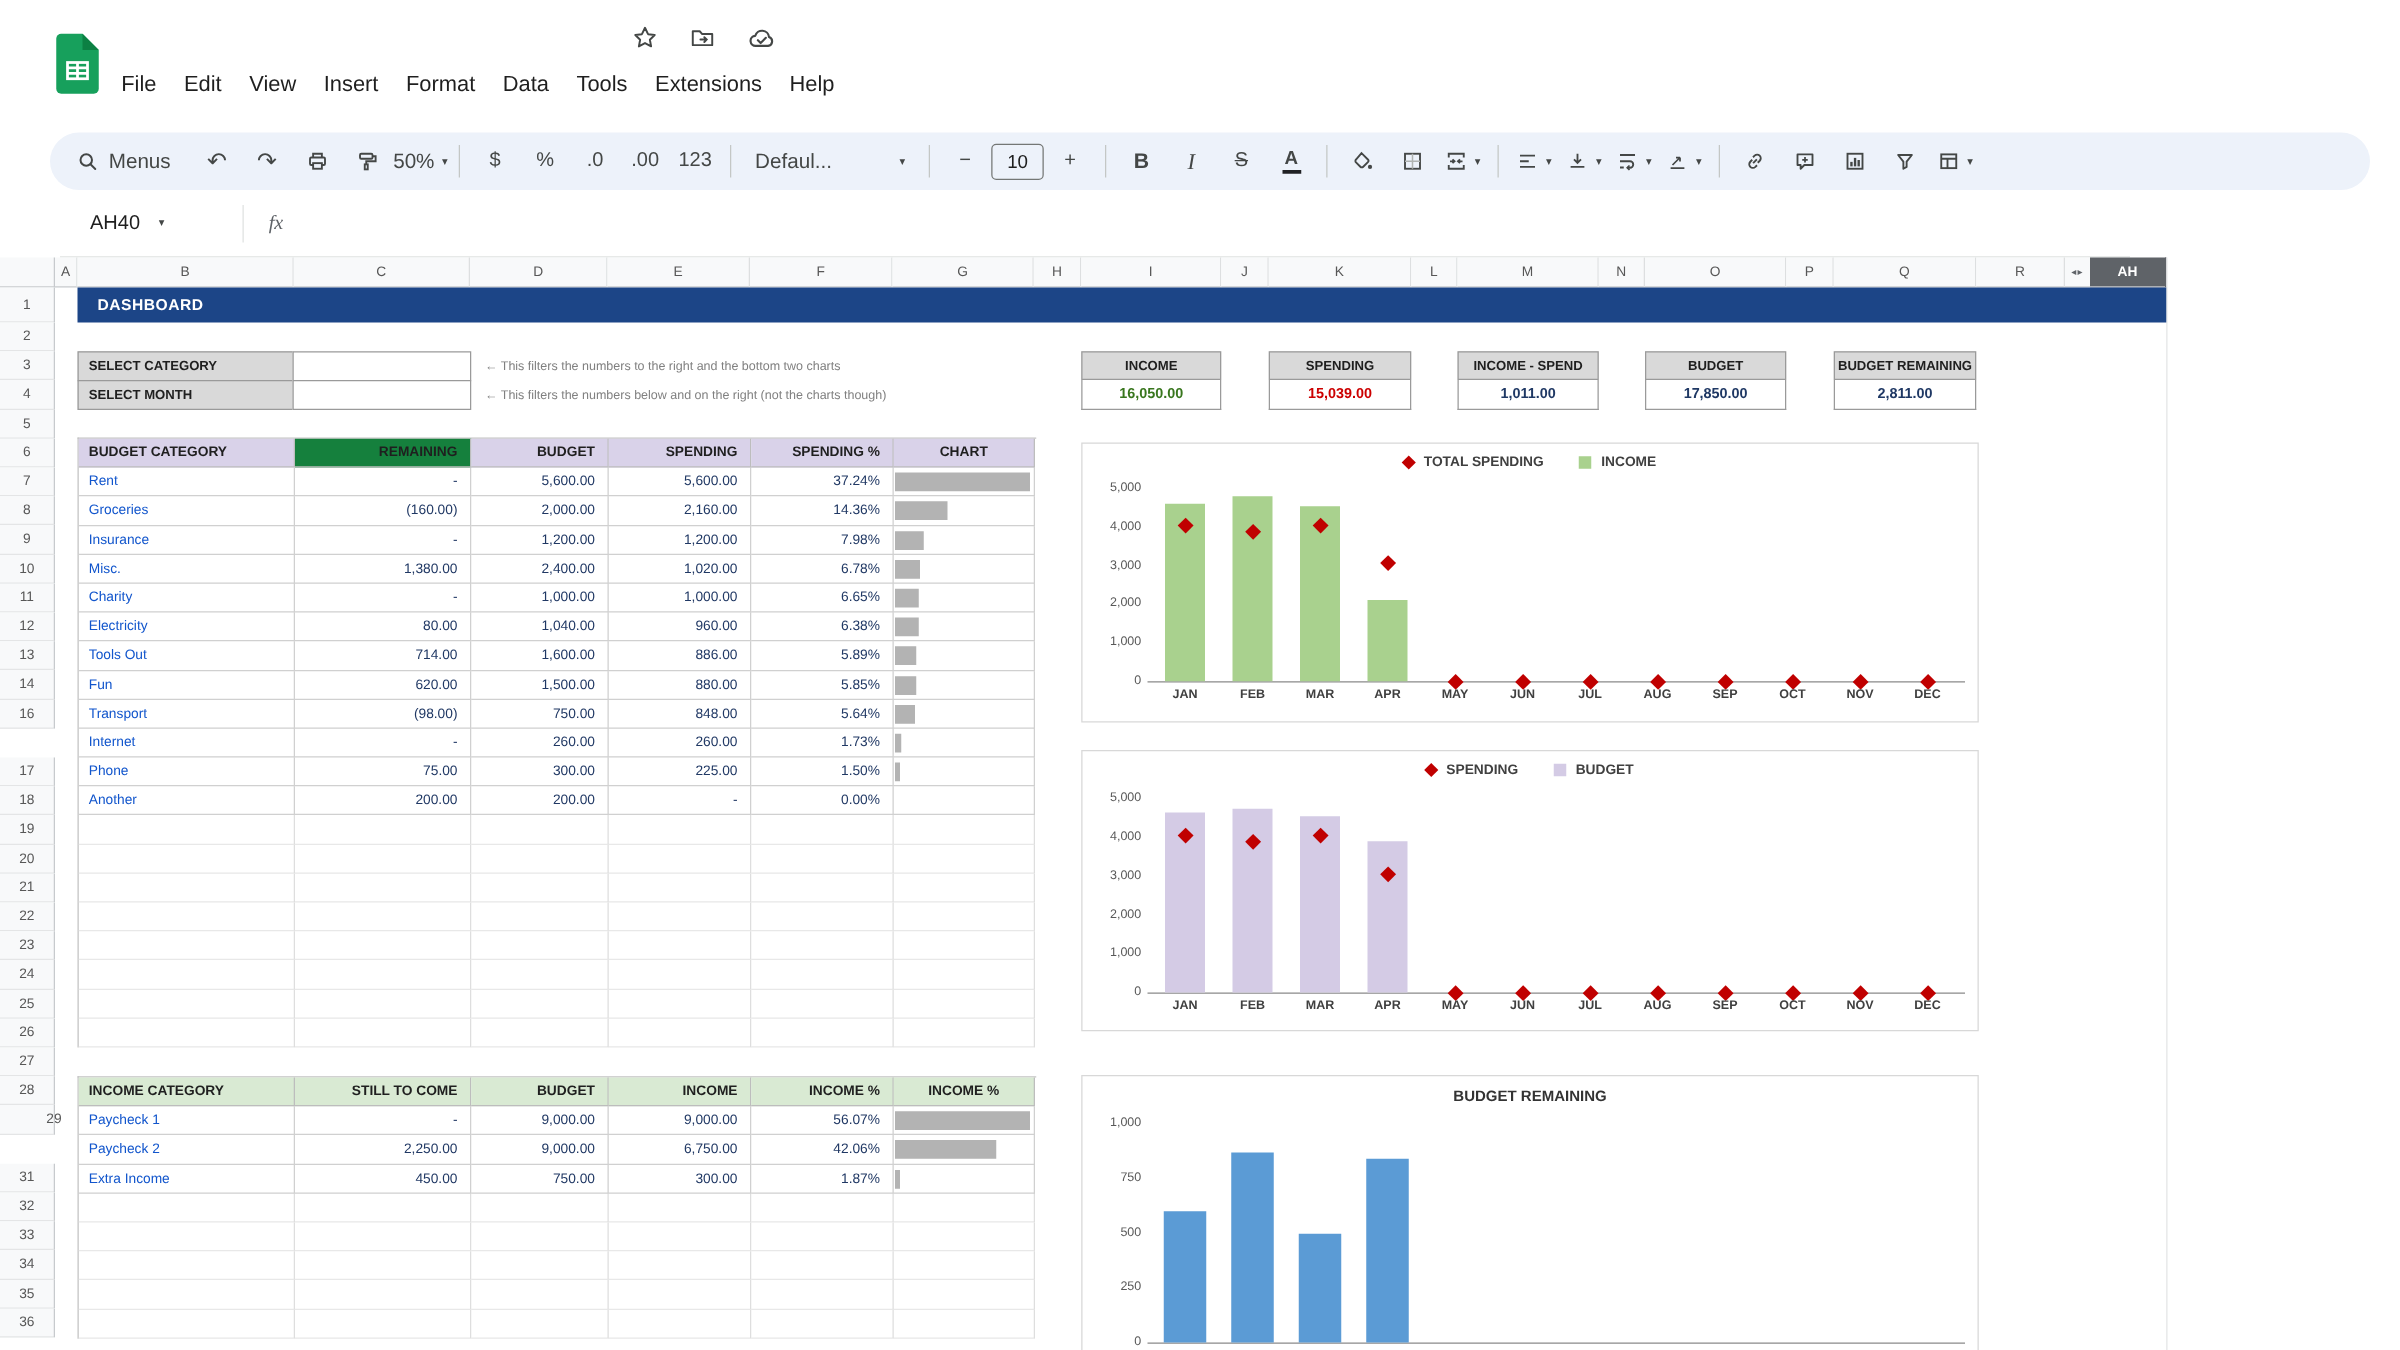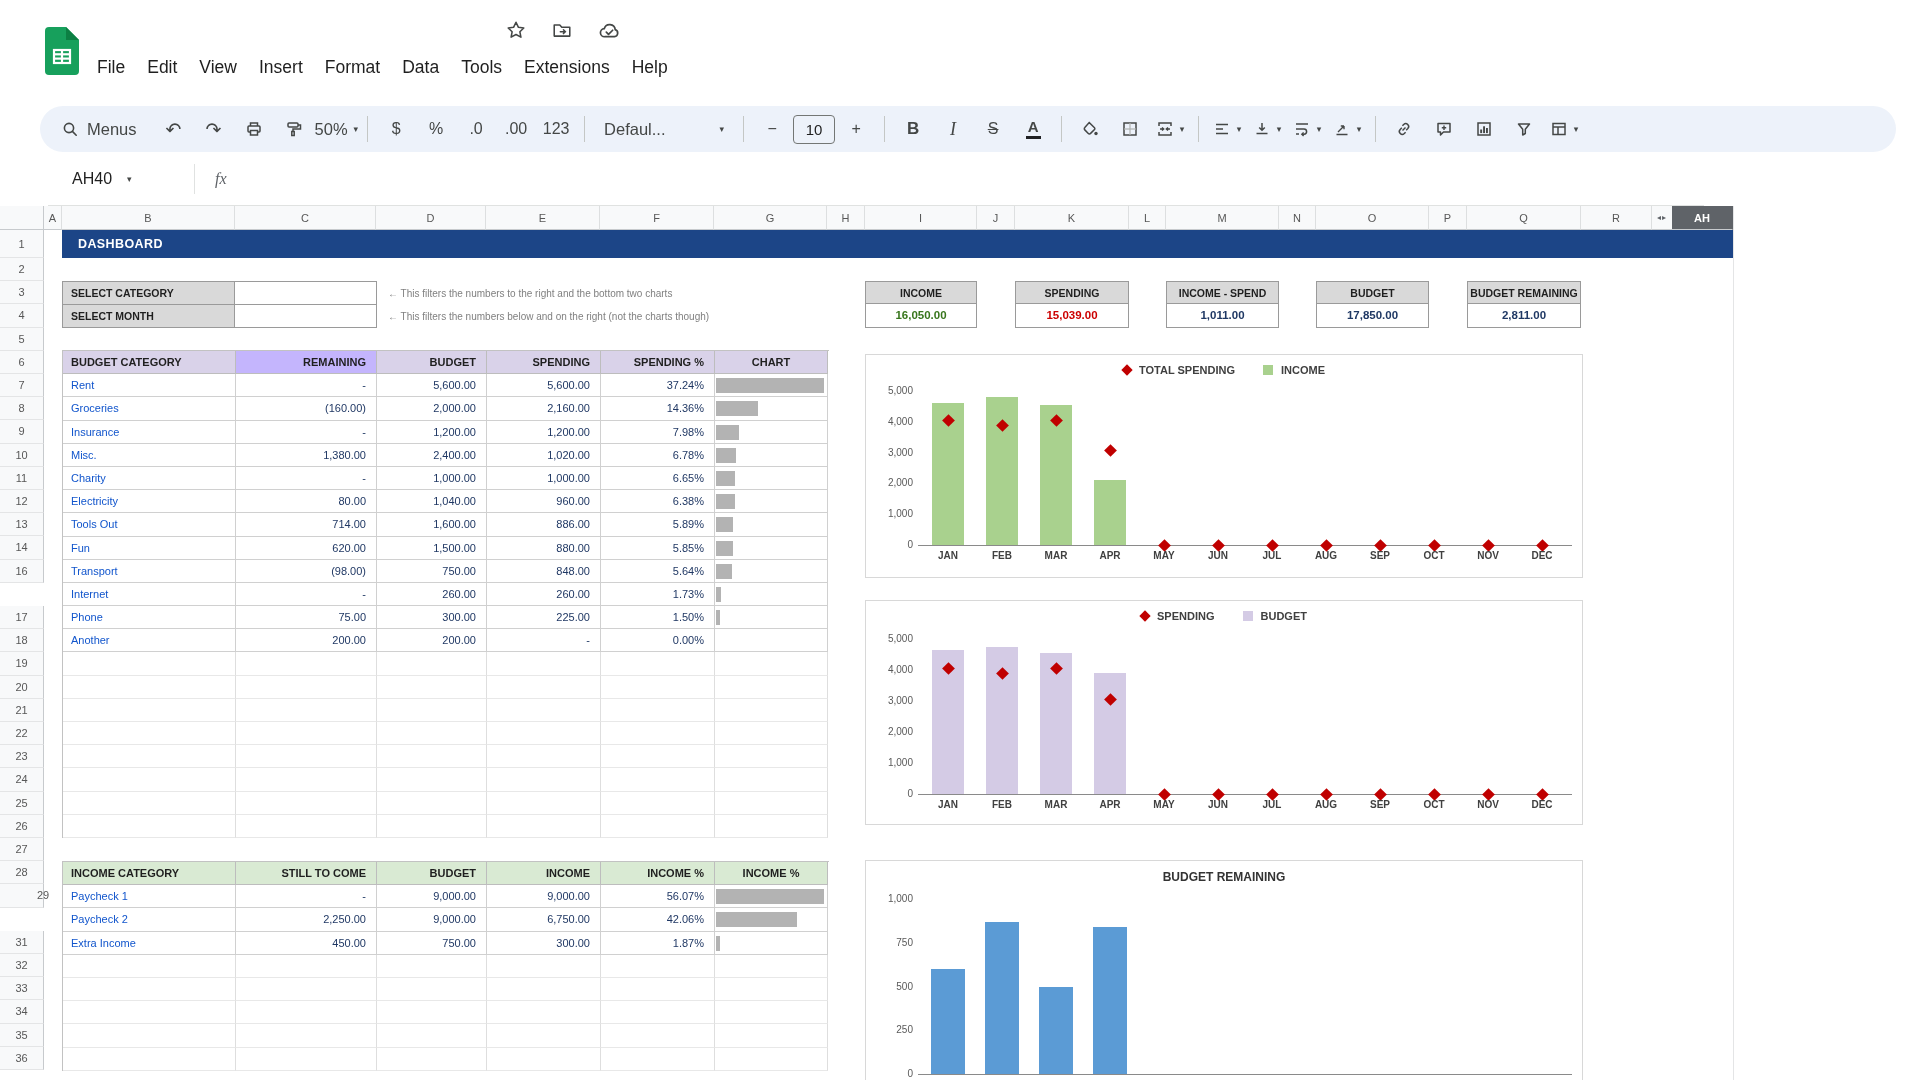--- a/index.html
+++ b/index.html
@@ -397,21 +397,21 @@
       </div>
       <div class="sum-card" style="left: 1467px; width: 114px;">
         <div class="sum-label">BUDGET REMAINING</div>
         <div class="sum-value" style="color: rgb(31, 56, 100);">2,811.00</div>
       </div>
     </div>
 
   <div class="sheet-table" style="top:350px;width:766px;">
       <div class="t-row t-head">
         <div class="t-cell h0" style="width: 173px; background: rgb(217, 210, 233);">BUDGET CATEGORY</div>
-        <div class="t-cell h1" style="width: 141px; background: #c4b5fd;">REMAINING</div>
+        <div class="t-cell h1" style="width: 141px; background: #15803d;">REMAINING</div>
         <div class="t-cell h2" style="width: 110px; background: rgb(217, 210, 233);">BUDGET</div>
         <div class="t-cell h3" style="width: 114px; background: rgb(217, 210, 233);">SPENDING</div>
         <div class="t-cell h4" style="width: 114px; background: rgb(217, 210, 233);">SPENDING %</div>
         <div class="t-cell h5" style="width: 113px; background: rgb(217, 210, 233);">CHART</div>
       </div>
       <div class="t-row">
         <div class="t-cell cat" style="width: 173px;">Rent</div>
         <div class="t-cell num" style="width: 141px;">-</div>
         <div class="t-cell num" style="width: 110px;">5,600.00</div>
         <div class="t-cell num" style="width: 114px;">5,600.00</div>

